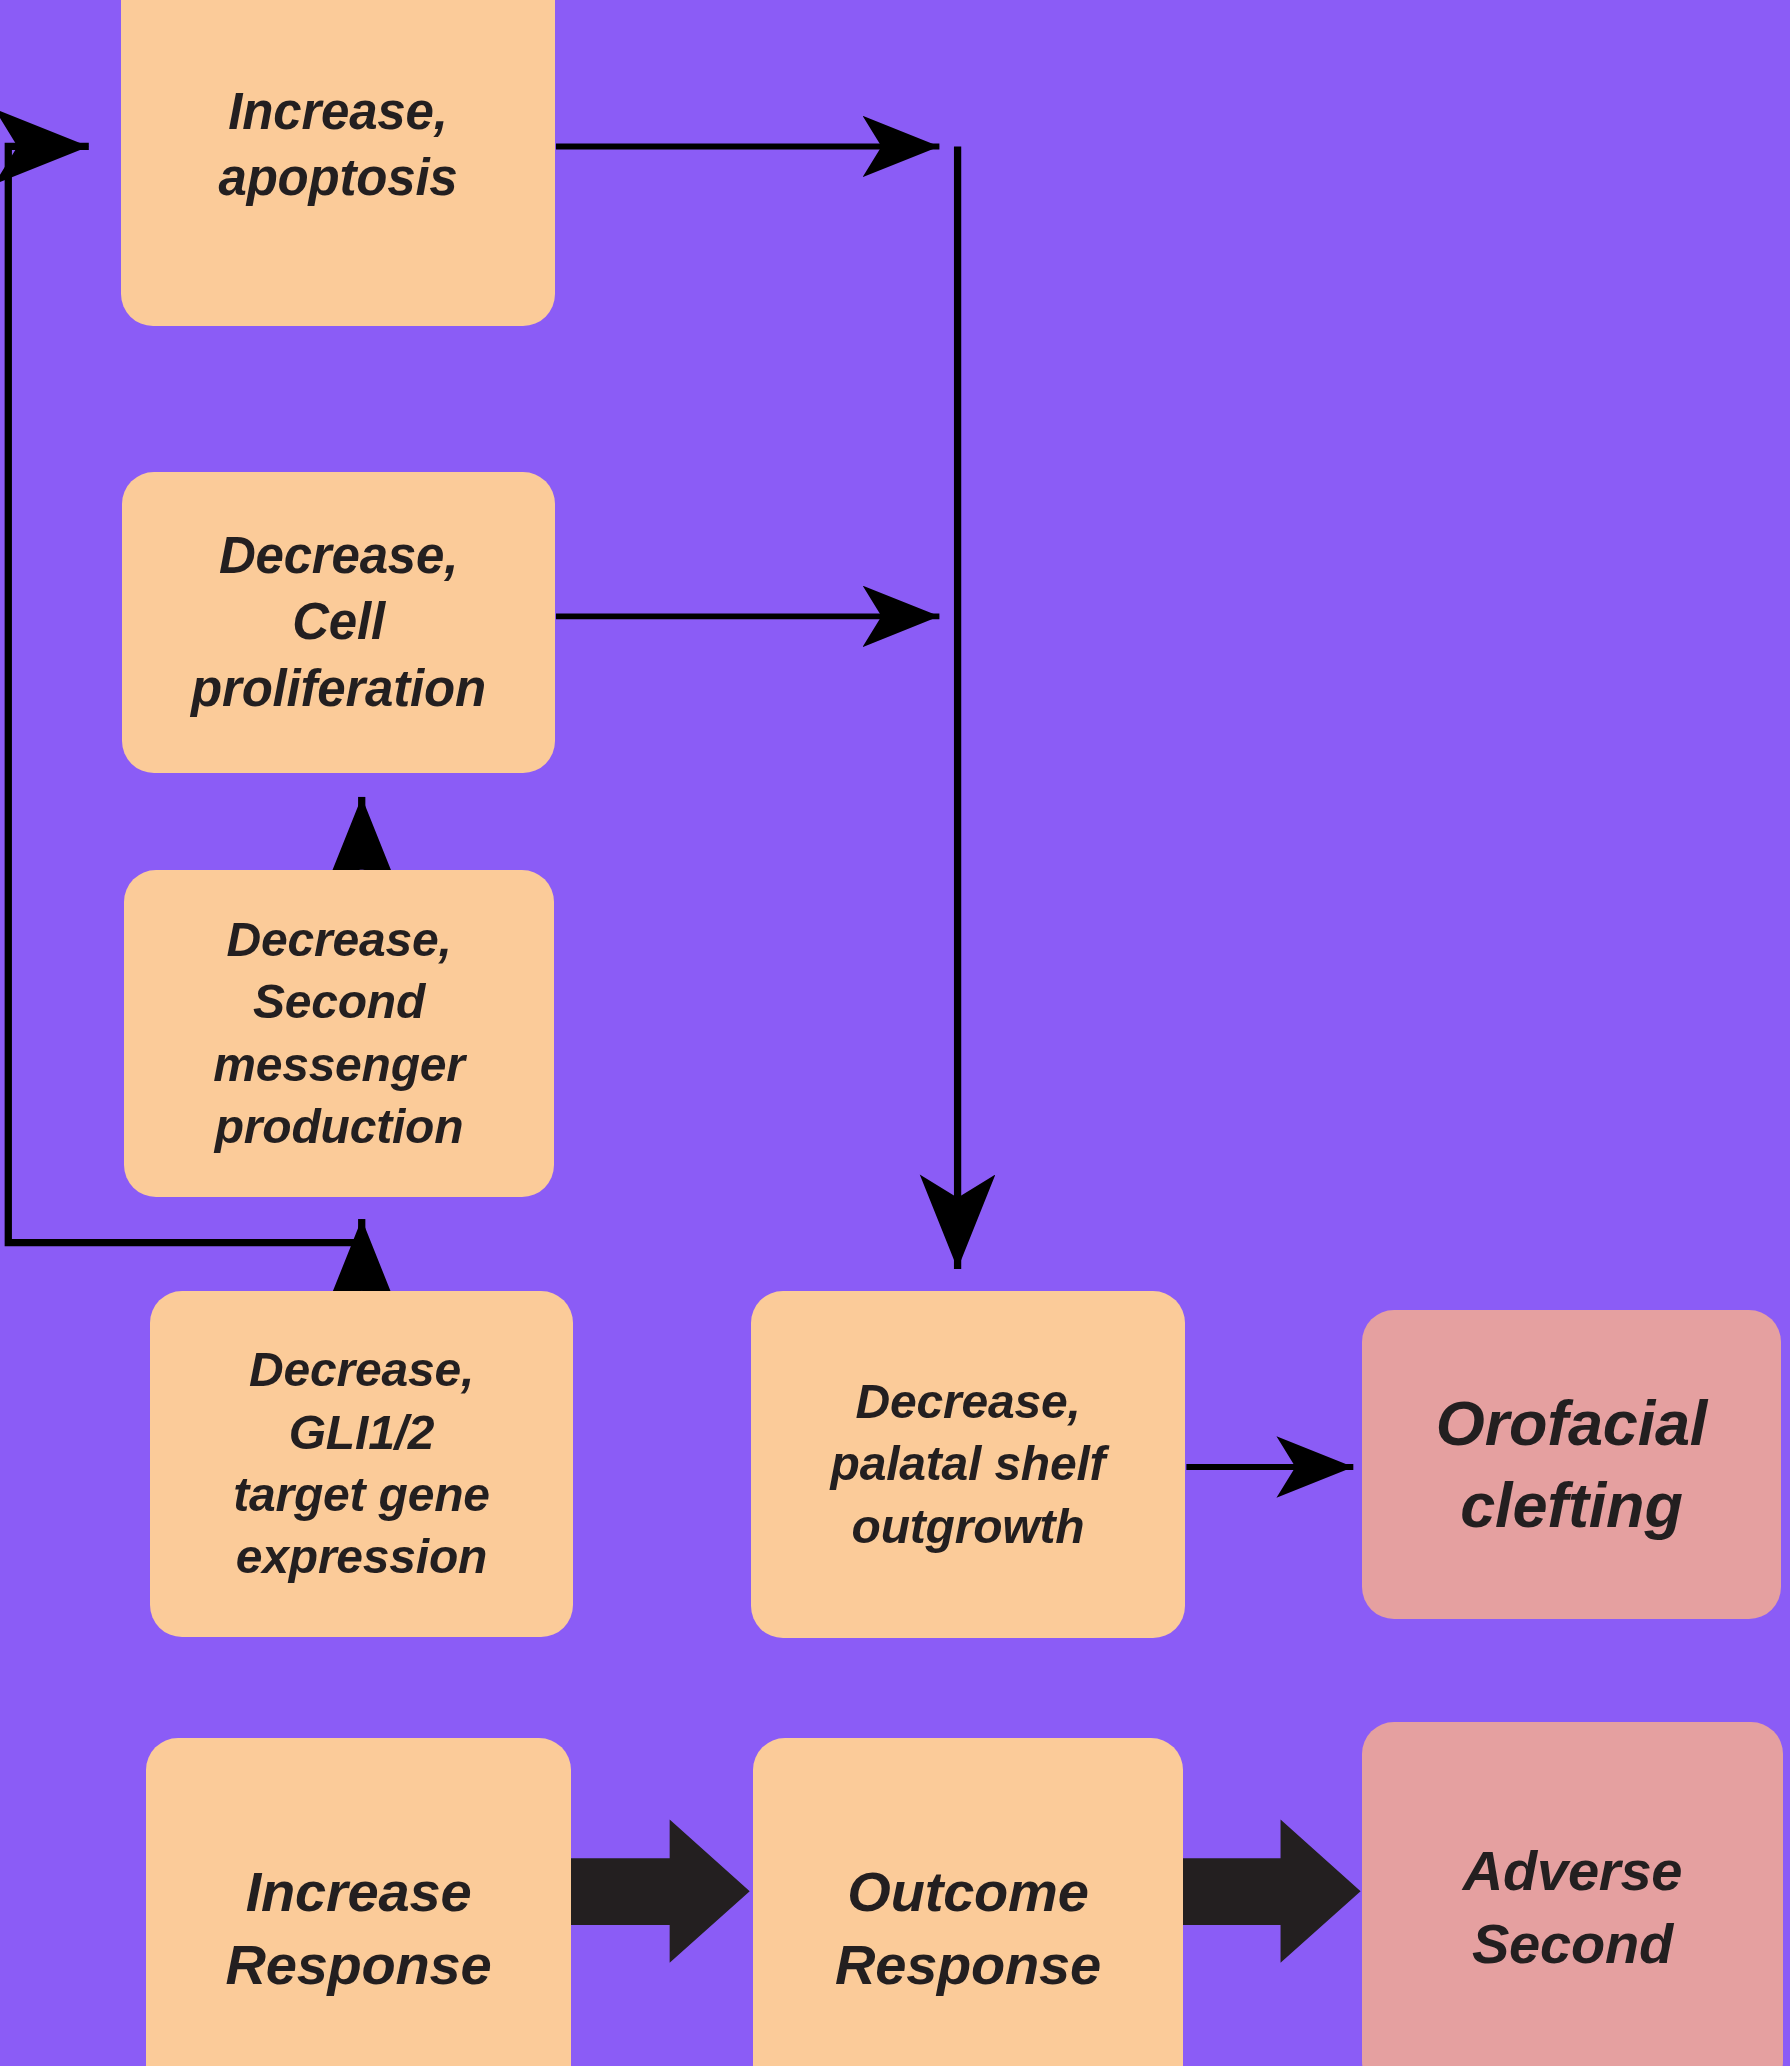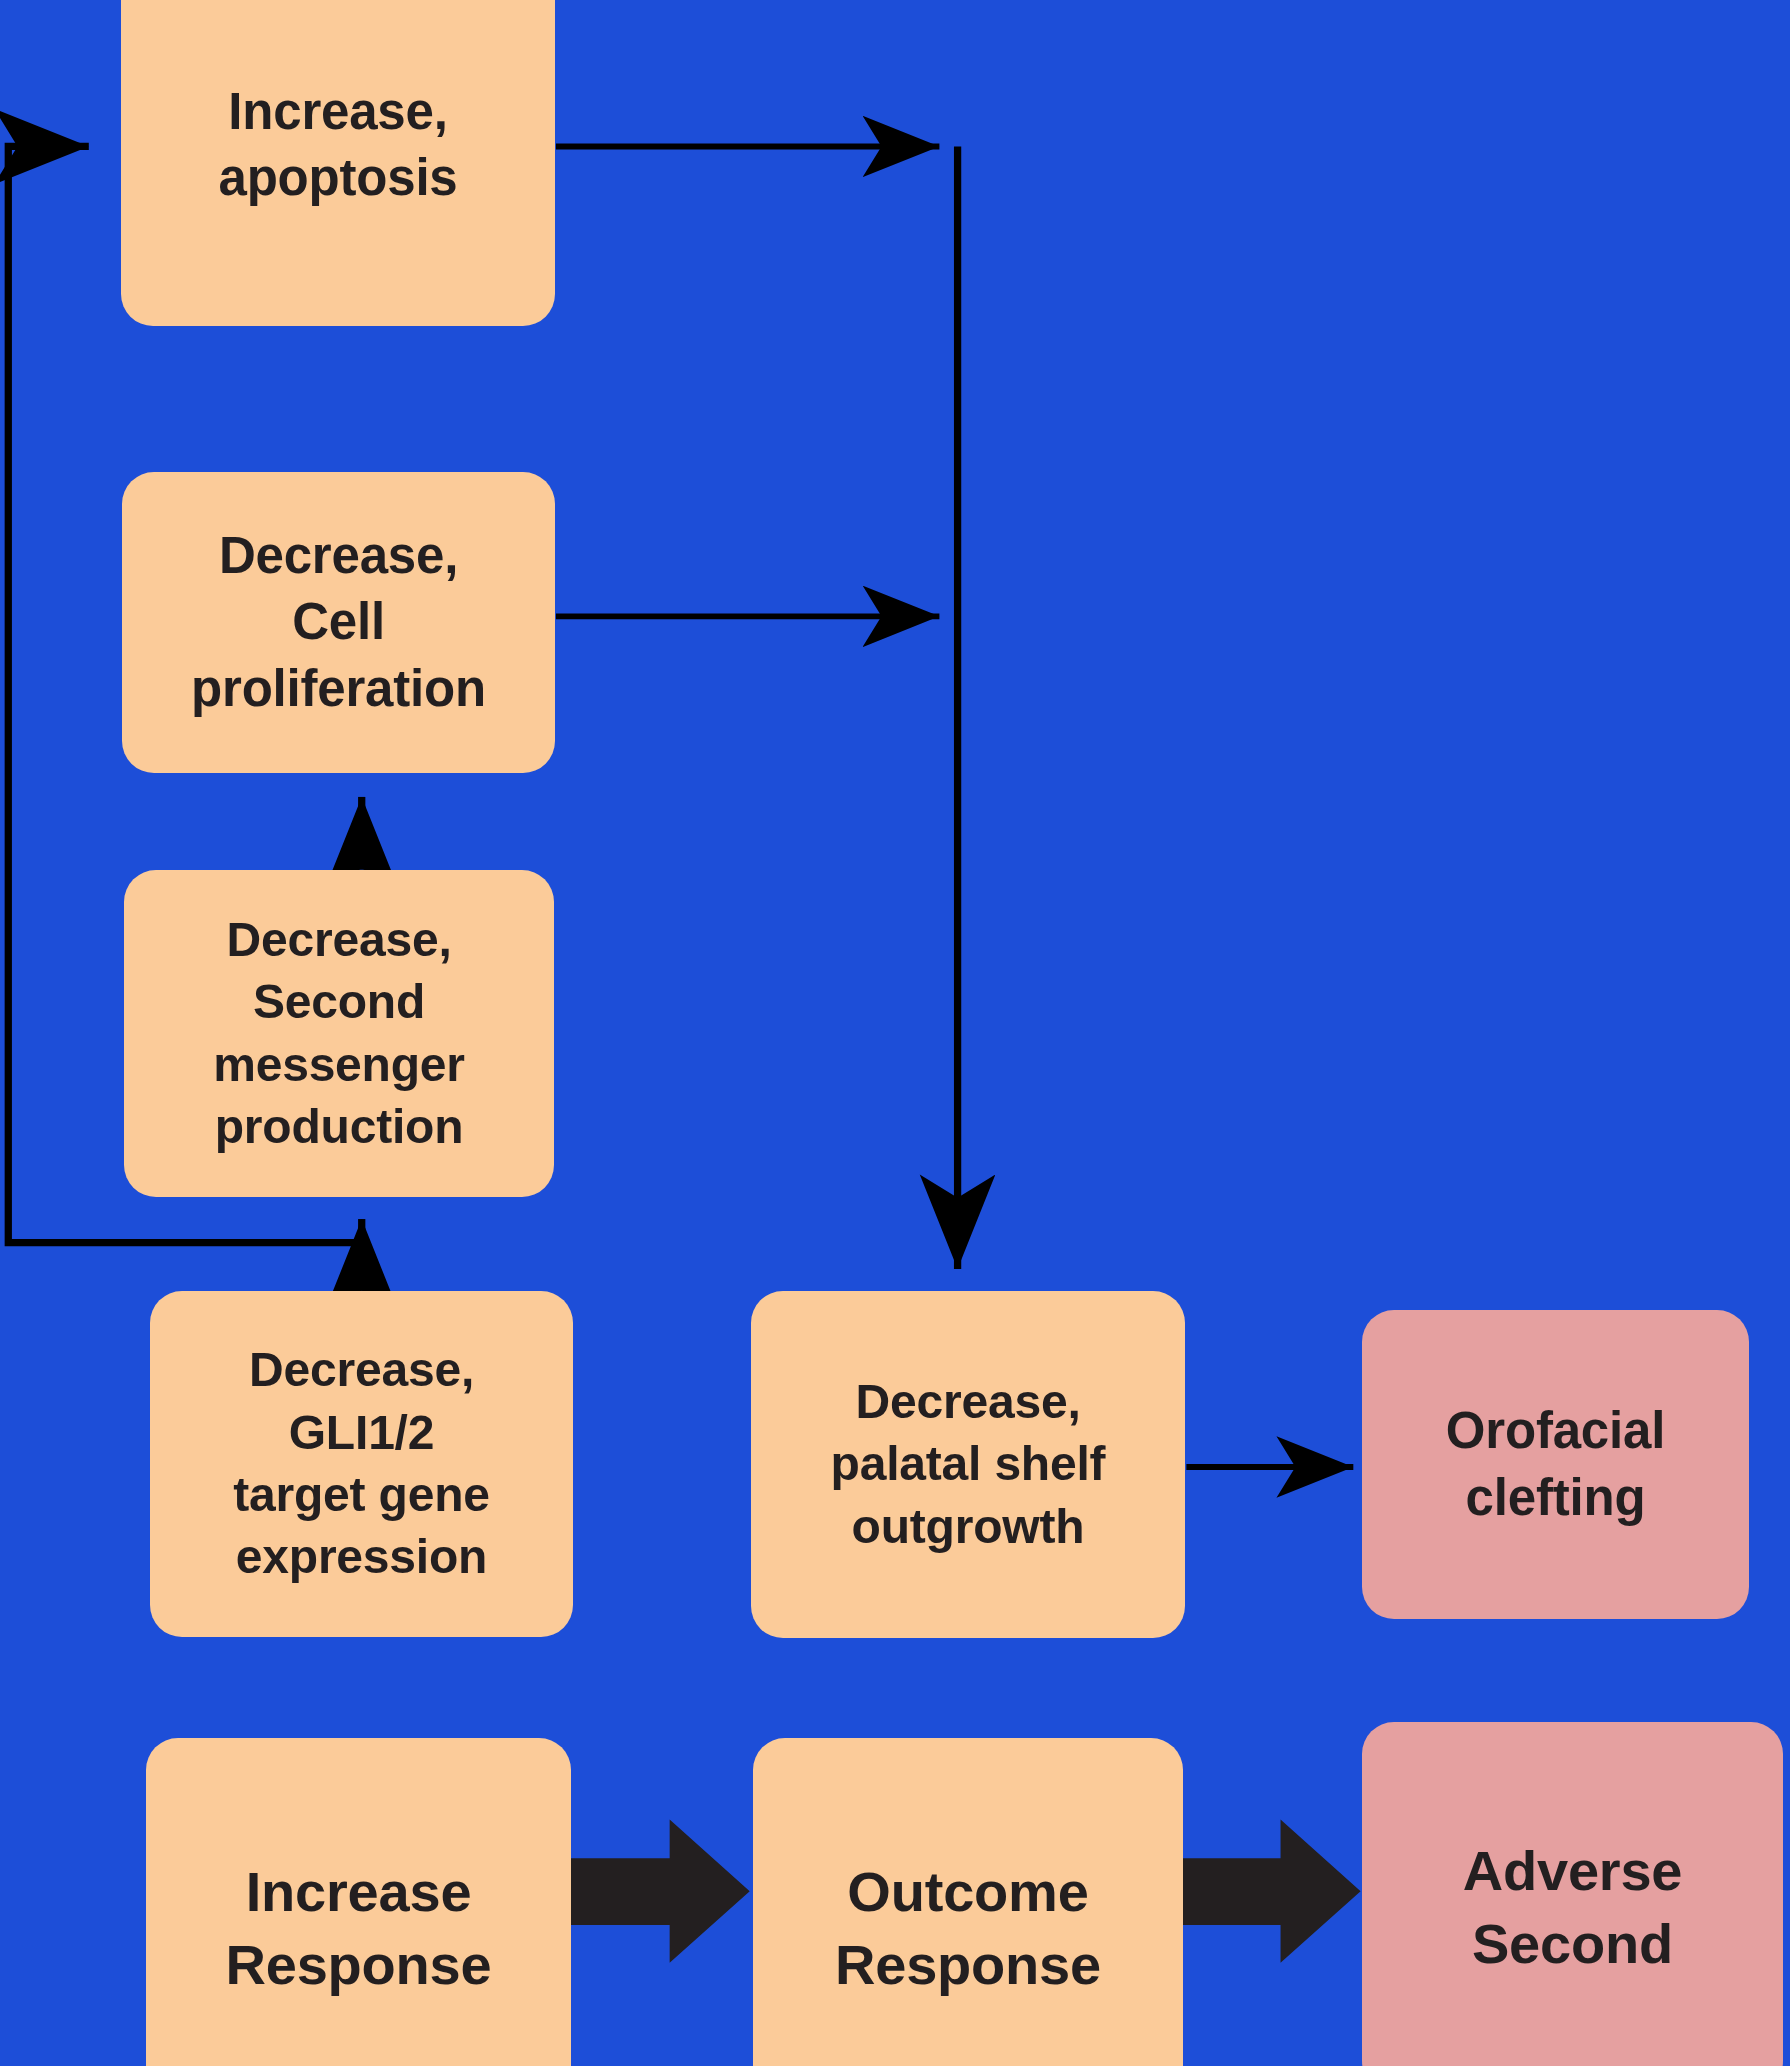--- a/index.html
+++ b/index.html
@@ -7,22 +7,23 @@
     padding: 0;
     background: #ffffff;
   }
   body {
     font-family: "Liberation Sans", sans-serif;
   }
   #canvas {
     position: relative;
     width: 1791px;
     height: 2066px;
-    background: #1d4ed8;
+    background: #8b5cf6;
     overflow: hidden;
+    font-style: italic;
   }
   .node {
     position: absolute;
     box-sizing: border-box;
     display: flex;
     align-items: center;
     justify-content: center;
     text-align: center;
     border-radius: 32px;
     color: #231f20;
@@ -116,21 +117,21 @@
 target gene
 expression</span>
   </div>
 
   <div class="node orange" style="left:751px; top:1291px; width:434px; height:347px; font-size:48px;">
     <span>Decrease,
 palatal shelf
 outgrowth</span>
   </div>
 
-  <div class="node pink" style="left:1362px; top:1310px; width:387px; height:309px; font-size:51px;">
+  <div class="node pink" style="left:1362px; top:1310px; width:419px; height:309px; font-size:63px;">
     <span>Orofacial
 clefting</span>
   </div>
 
   <div class="node orange" style="left:146px; top:1738px; width:425px; height:382px; font-size:56px;">
     <span>Increase
 Response</span>
   </div>
 
   <div class="node orange" style="left:753px; top:1738px; width:430px; height:382px; font-size:56px;">

